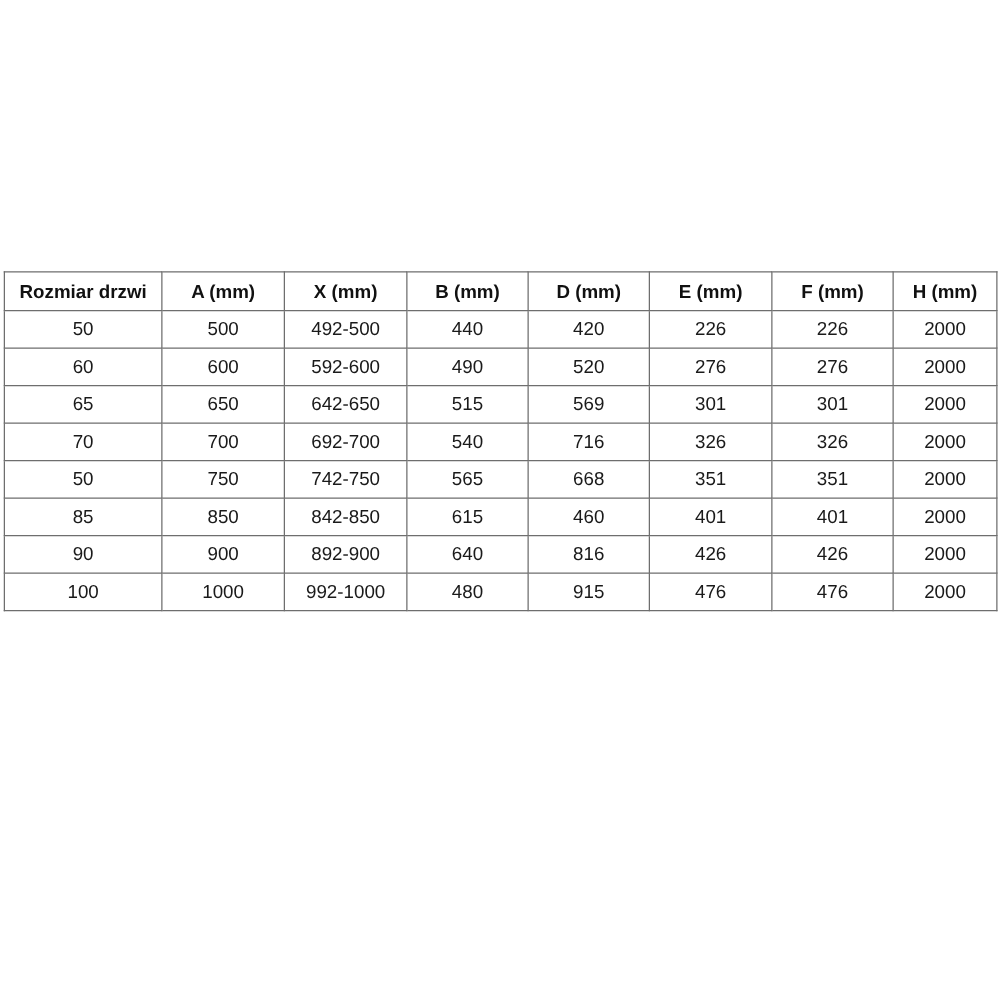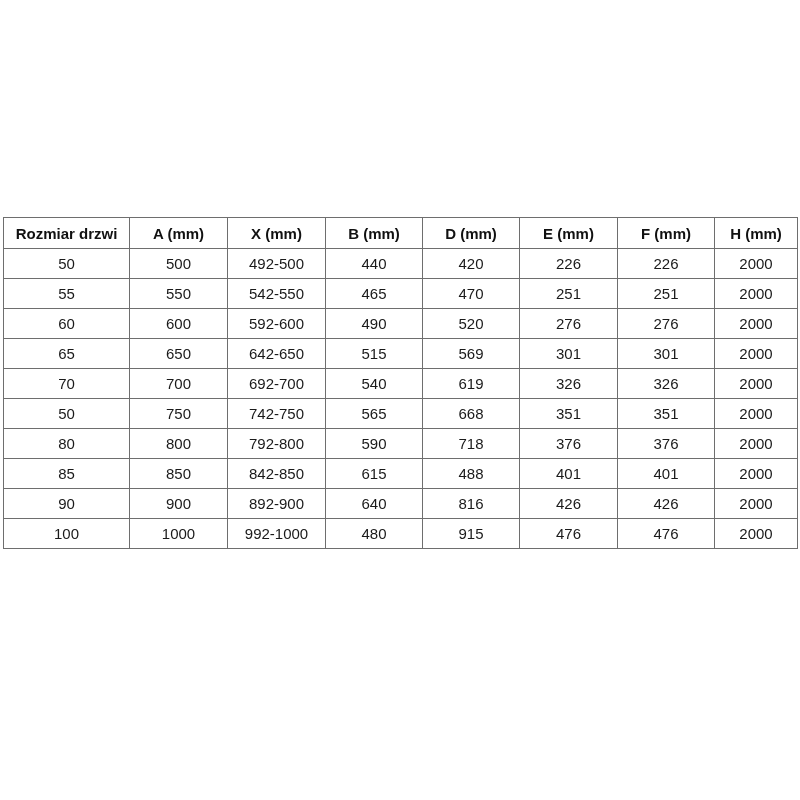--- a/index.html
+++ b/index.html
@@ -84,30 +84,20 @@
           <td>50</td>
           <td>500</td>
           <td>492-500</td>
           <td>440</td>
           <td>420</td>
           <td>226</td>
           <td>226</td>
           <td>2000</td>
         </tr>
         <tr>
-          <td>55</td>
-          <td>550</td>
-          <td>542-550</td>
-          <td>465</td>
-          <td>470</td>
-          <td>251</td>
-          <td>251</td>
-          <td>2000</td>
-        </tr>
-        <tr>
           <td>60</td>
           <td>600</td>
           <td>592-600</td>
           <td>490</td>
           <td>520</td>
           <td>276</td>
           <td>276</td>
           <td>2000</td>
         </tr>
         <tr>
@@ -118,51 +108,41 @@
           <td>569</td>
           <td>301</td>
           <td>301</td>
           <td>2000</td>
         </tr>
         <tr>
           <td>70</td>
           <td>700</td>
           <td>692-700</td>
           <td>540</td>
-          <td>619</td>
+          <td>716</td>
           <td>326</td>
           <td>326</td>
           <td>2000</td>
         </tr>
         <tr>
           <td>50</td>
           <td>750</td>
           <td>742-750</td>
           <td>565</td>
           <td>668</td>
           <td>351</td>
           <td>351</td>
           <td>2000</td>
         </tr>
         <tr>
-          <td>80</td>
-          <td>800</td>
-          <td>792-800</td>
-          <td>590</td>
-          <td>718</td>
-          <td>376</td>
-          <td>376</td>
-          <td>2000</td>
-        </tr>
-        <tr>
           <td>85</td>
           <td>850</td>
           <td>842-850</td>
           <td>615</td>
-          <td>488</td>
+          <td>460</td>
           <td>401</td>
           <td>401</td>
           <td>2000</td>
         </tr>
         <tr>
           <td>90</td>
           <td>900</td>
           <td>892-900</td>
           <td>640</td>
           <td>816</td>

